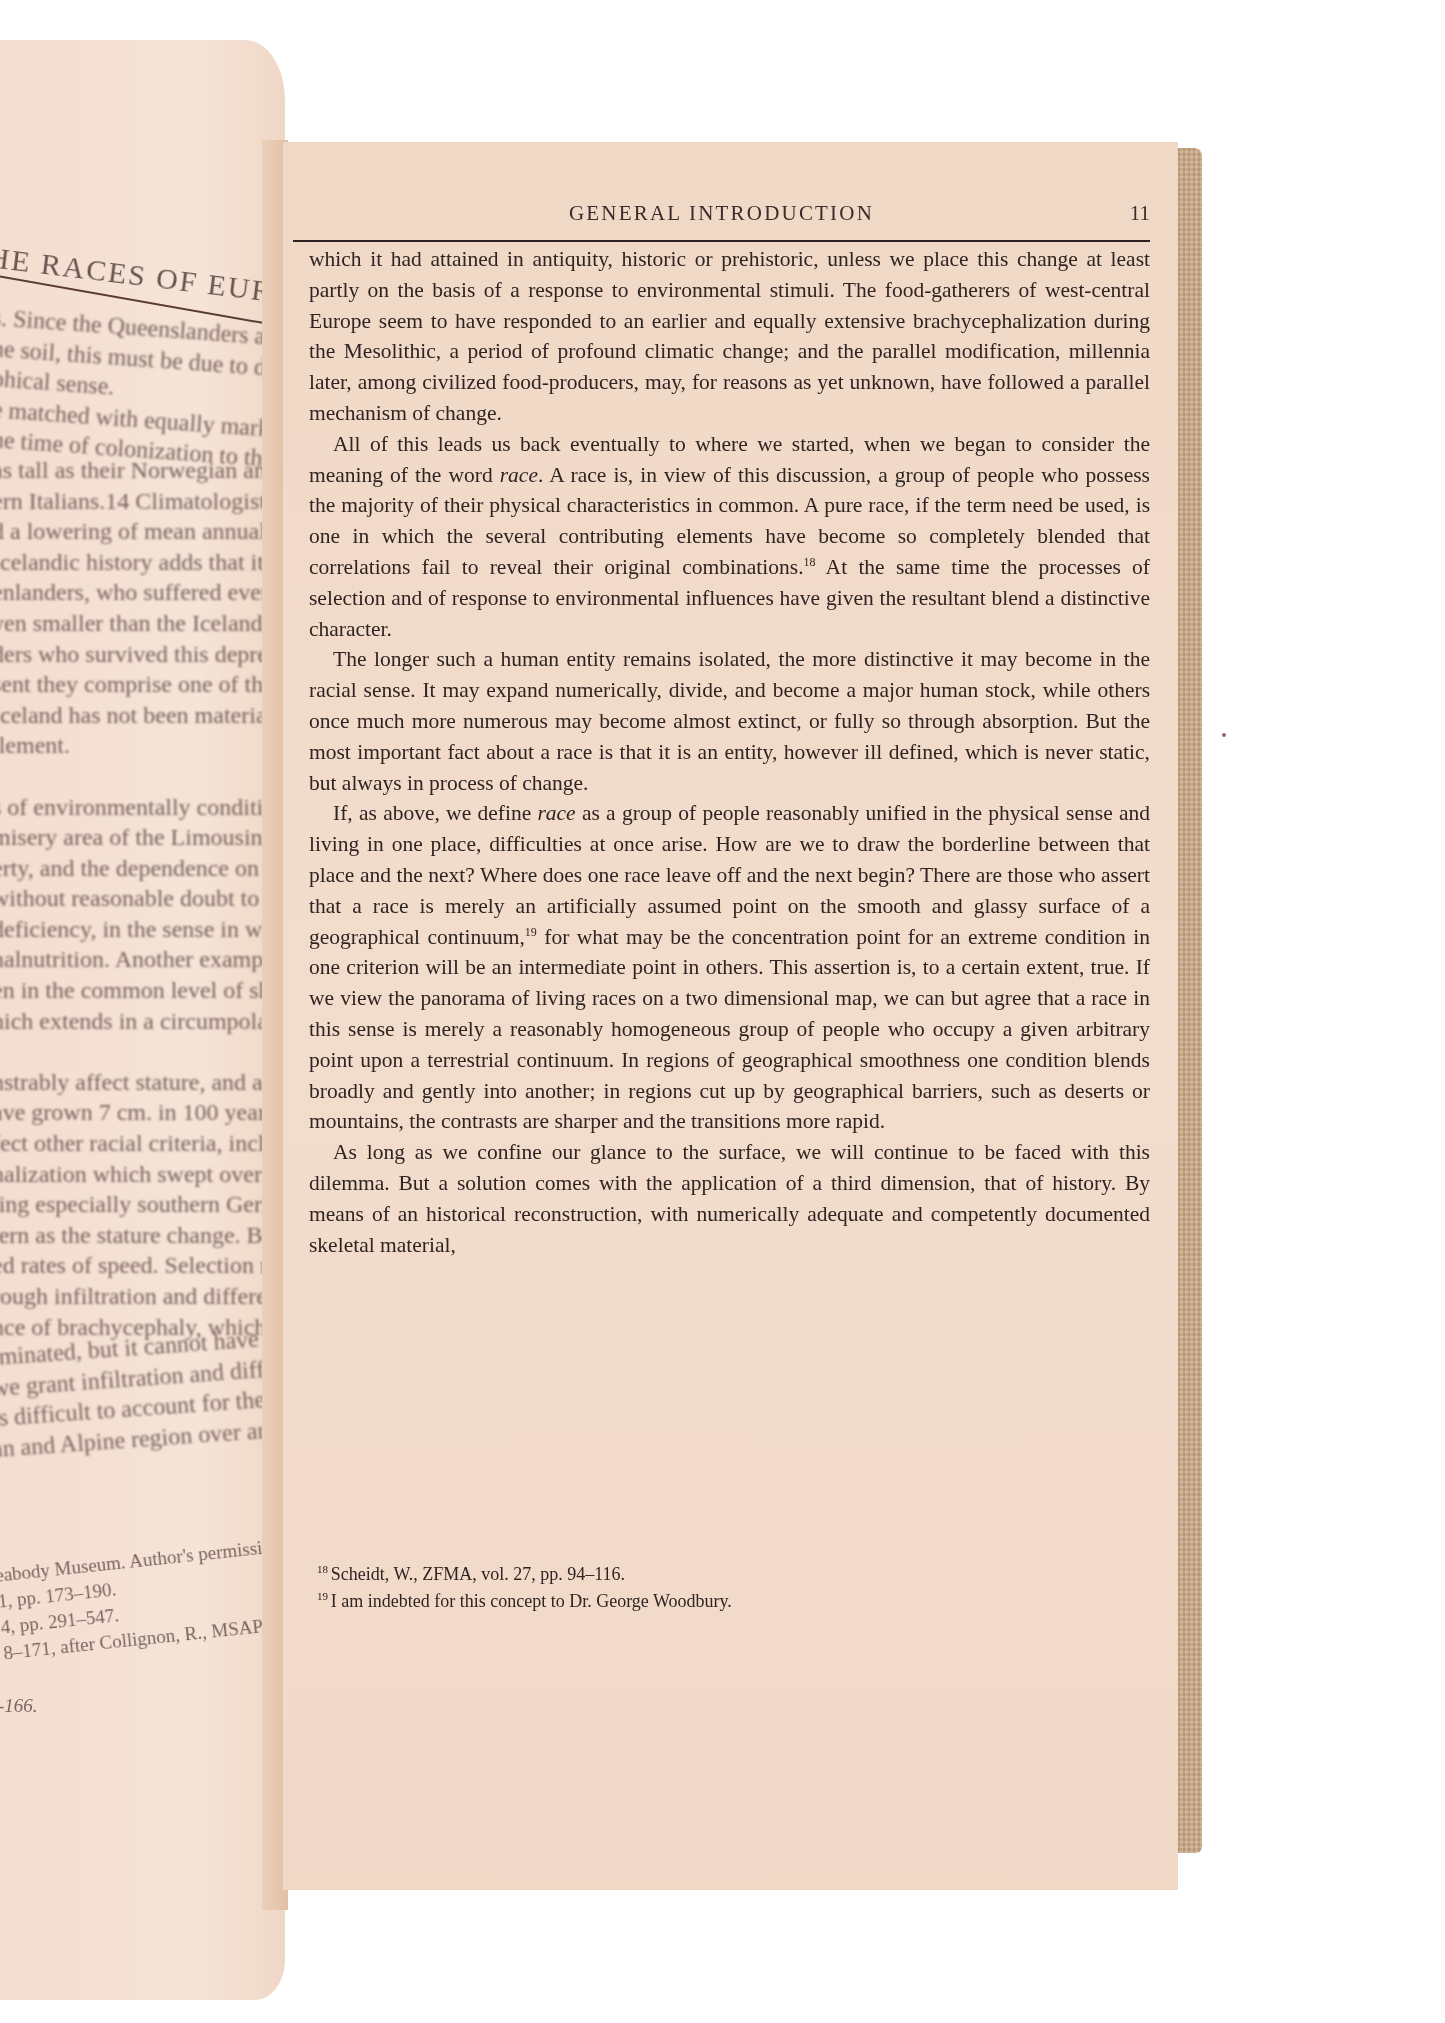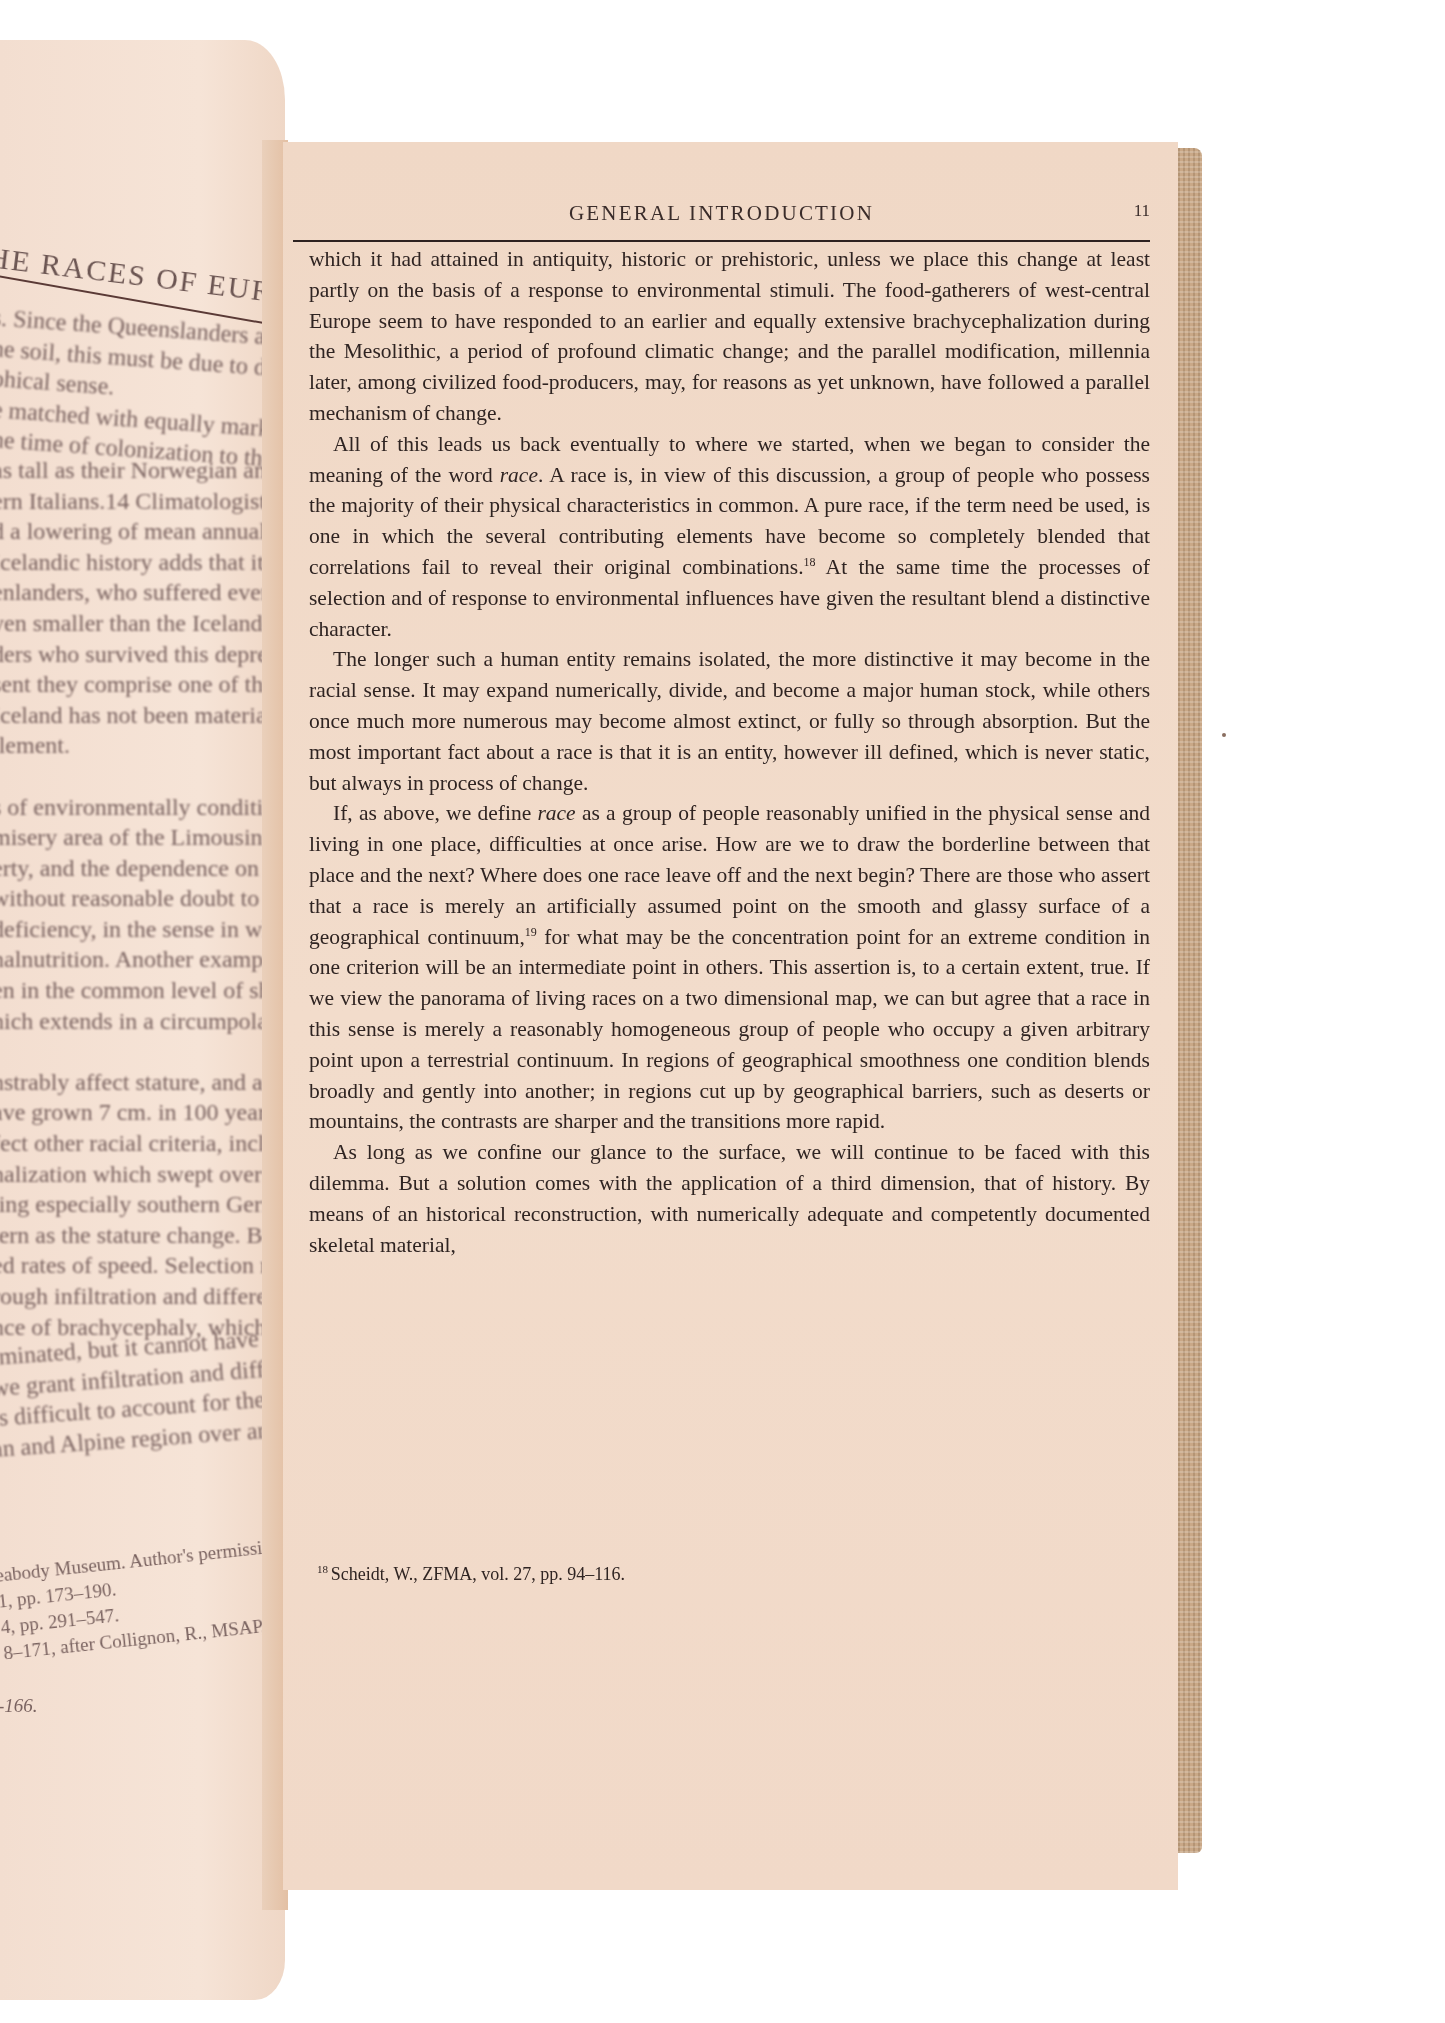--- a/index.html
+++ b/index.html
@@ -59,21 +59,21 @@
       border-radius: 0 8px 6px 0;
     }
     .running-head {
       position: absolute; left: 10px; right: 28px; top: 55px; height: 34px;
       color: #3a2c2a;
     }
     .rh-title {
       position: absolute; left: 0; right: 0; text-align: center; font-size: 21px;
       letter-spacing: 2.2px; top: 4px;
     }
-    .rh-page { position: absolute; right: 0; top: 4px; font-size: 17px; }
+    .rh-page { position: absolute; right: 0; top: 4px; font-size: 21px; }
     .head-rule {
       position: absolute; left: 10px; right: 28px; top: 98px; height: 2px; background: #2e2220;
     }
     .body-text {
       position: absolute; left: 26px; right: 28px; top: 102px;
       font-size: 21.5px; line-height: 30.8px; color: #2f2422;
       text-align: justify;
     }
     .body-text p { margin: 0; }
     .body-text .indent { text-indent: 24px; }
@@ -150,17 +150,18 @@
   <div class="head-rule"></div>
   <div class="body-text" id="body-text">
       <p><span>which it had attained in antiquity, historic or prehistoric, unless we place this change at least partly on the basis of a response to environmental stimuli.  The food-gatherers of west-central Europe seem to have re­sponded to an earlier and equally extensive brachycephalization during the Mesolithic, a period of profound climatic change; and the parallel modification, millennia later, among civilized food-producers, may, for reasons as yet unknown, have followed a parallel mechanism of change.</span></p>
       <p class="indent"><span>All of this leads us back eventually to where we started, when we began to consider the meaning of the word </span><i>race</i><span>.  A race is, in view of this discus­sion, a group of people who possess the majority of their physical charac­teristics in common.  A pure race, if the term need be used, is one in which the several contributing elements have become so completely blended that correlations fail to reveal their original combinations.</span><sup>18</sup><span>  At the same time the processes of selection and of response to environmental influences have given the resultant blend a distinctive character.</span></p>
       <p class="indent"><span>The longer such a human entity remains isolated, the more distinctive it may become in the racial sense.  It may expand numerically, divide, and become a major human stock, while others once much more numerous may become almost extinct, or fully so through absorption.  But the most important fact about a race is that it is an entity, however ill defined, which is never static, but always in process of change.</span></p>
       <p class="indent"><span>If, as above, we define </span><i>race</i><span> as a group of people reasonably unified in the physical sense and living in one place, difficulties at once arise.  How are we to draw the borderline between that place and the next?  Where does one race leave off and the next begin?  There are those who assert that a race is merely an artificially assumed point on the smooth and glassy sur­face of a geographical continuum,</span><sup>19</sup><span> for what may be the concentration point for an extreme condition in one criterion will be an intermediate point in others.  This assertion is, to a certain extent, true.  If we view the panorama of living races on a two dimensional map, we can but agree that a race in this sense is merely a reasonably homogeneous group of people who occupy a given arbitrary point upon a terrestrial continuum.  In regions of geographical smoothness one condition blends broadly and gently into another; in regions cut up by geographical barriers, such as deserts or mountains, the contrasts are sharper and the transitions more rapid.</span></p>
       <p class="indent"><span>As long as we confine our glance to the surface, we will continue to be faced with this dilemma.  But a solution comes with the application of a third dimension, that of history.  By means of an historical reconstruction, with numerically adequate and competently documented skeletal material,</span></p>
     </div>
   <div class="footnotes" id="footnotes">
       <div><sup>18 </sup>Scheidt, W., <span class="fn-bold">ZFMA,</span> vol. 27, pp. 94–116.</div>
+      <div><sup>19 </sup>I am indebted for this concept to Dr. George Woodbury.</div>
     </div>
 
 </div>
 <div class="speck" style="left:1222px; top:733px;"></div>
 <div class="binding"></div>
 
 </body></html>

